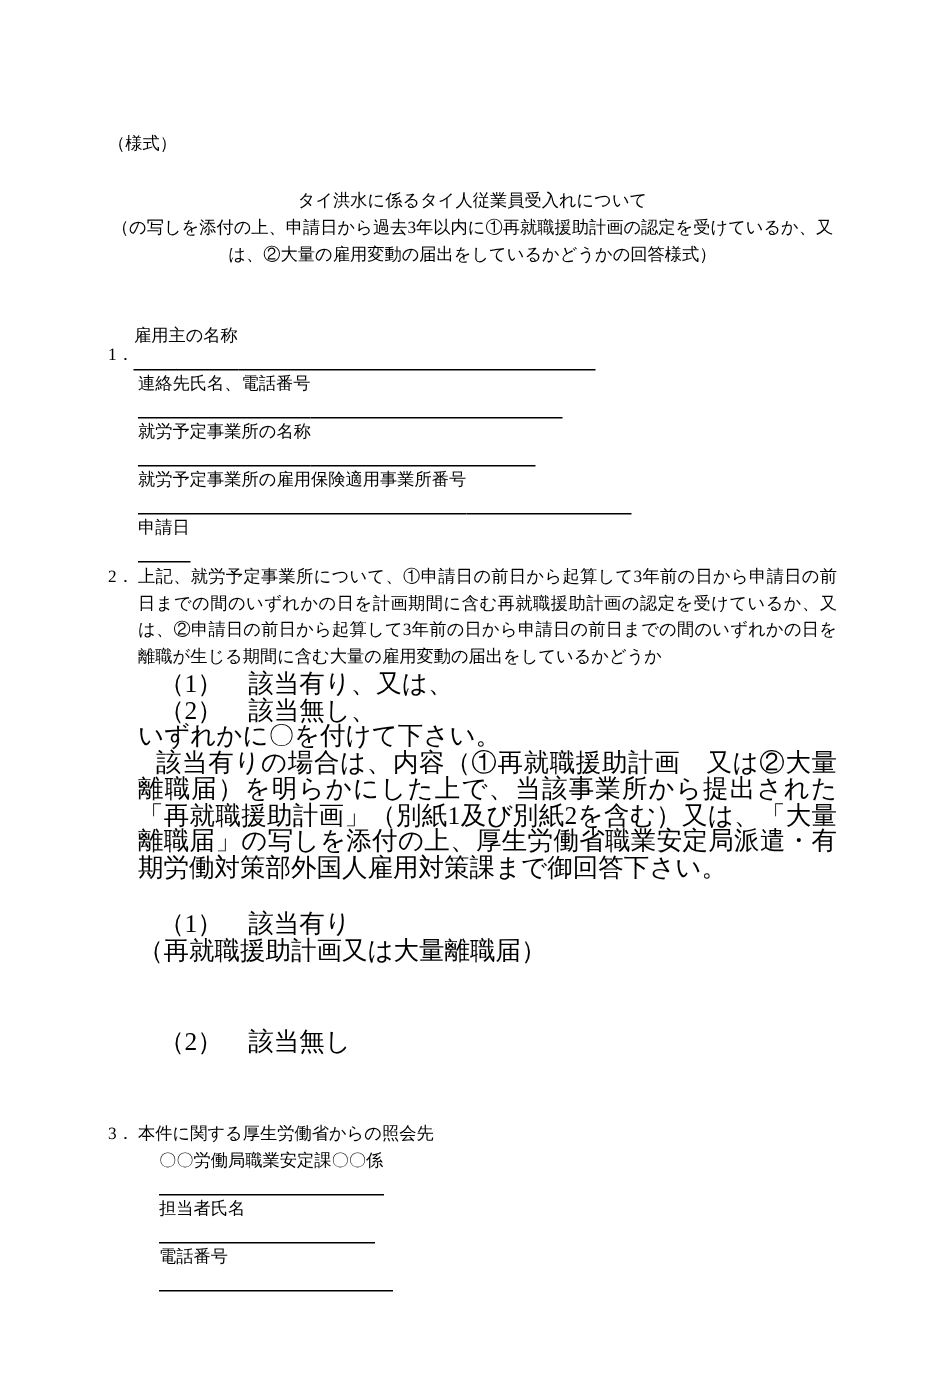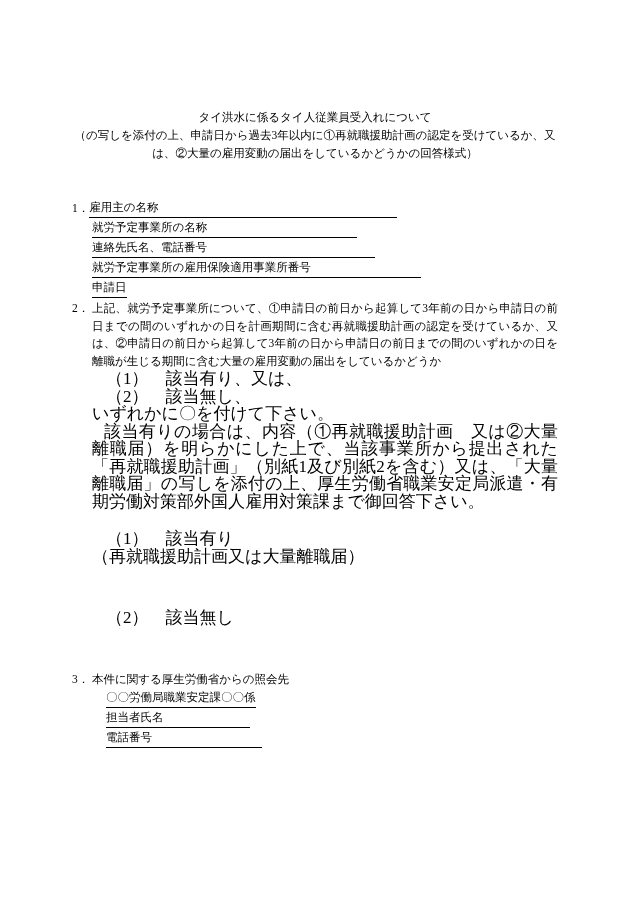--- a/index.html
+++ b/index.html
@@ -49,21 +49,21 @@
     align-items: flex-end;
     font-size: 11.5px;
     line-height: 19px;
   }
   .field-row .lead {
     white-space: pre;
   }
   .field-row .label {
     white-space: pre;
     border-bottom: 1px solid #000;
-    padding-bottom: 0px;
+    padding-bottom: 12px;
   }
   .field-row .rule {
     border-bottom: 1px solid #000;
     height: 14px;
     display: inline-block;
   }
 
   .num-item {
     display: flex;
     font-size: 11.5px;
@@ -85,43 +85,44 @@
     font-size: 17px;
     line-height: 17.5px;
     text-align: justify;
   }
 </style>
 </head>
 <body>
 
 <div class="page">
 
+  <div class="line">（様式）</div>
 
   <div class="spacer-20"></div>
 
   <div class="title-block">タイ洪水に係るタイ人従業員受入れについて</div>
 
   <div class="subtitle-block">（の写しを添付の上、申請日から過去3年以内に①再就職援助計画の認定を受けているか、又</div>
   <div class="subtitle-block">は、②大量の雇用変動の届出をしているかどうかの回答様式）</div>
 
   <div class="spacer-36"></div>
 
   <div>
     <div class="field-row">
       <span class="lead">1．</span>
       <span class="label">雇用主の名称</span>
       <span class="rule" style="width:238px"></span>
     </div>
     <div class="field-row indent1">
+      <span class="label">連絡先氏名、電話番号</span>
+      <span class="rule" style="width:168px"></span>
+    </div>
+    <div class="field-row indent1">
       <span class="label">就労予定事業所の名称</span>
       <span class="rule" style="width:150px"></span>
-    </div>
-    <div class="field-row indent1">
-      <span class="label">連絡先氏名、電話番号</span>
-      <span class="rule" style="width:168px"></span>
     </div>
     <div class="field-row indent1">
       <span class="label">就労予定事業所の雇用保険適用事業所番号</span>
       <span class="rule" style="width:110px"></span>
     </div>
     <div class="field-row indent1">
       <span class="label">申請日</span>
     </div>
   </div>
 

